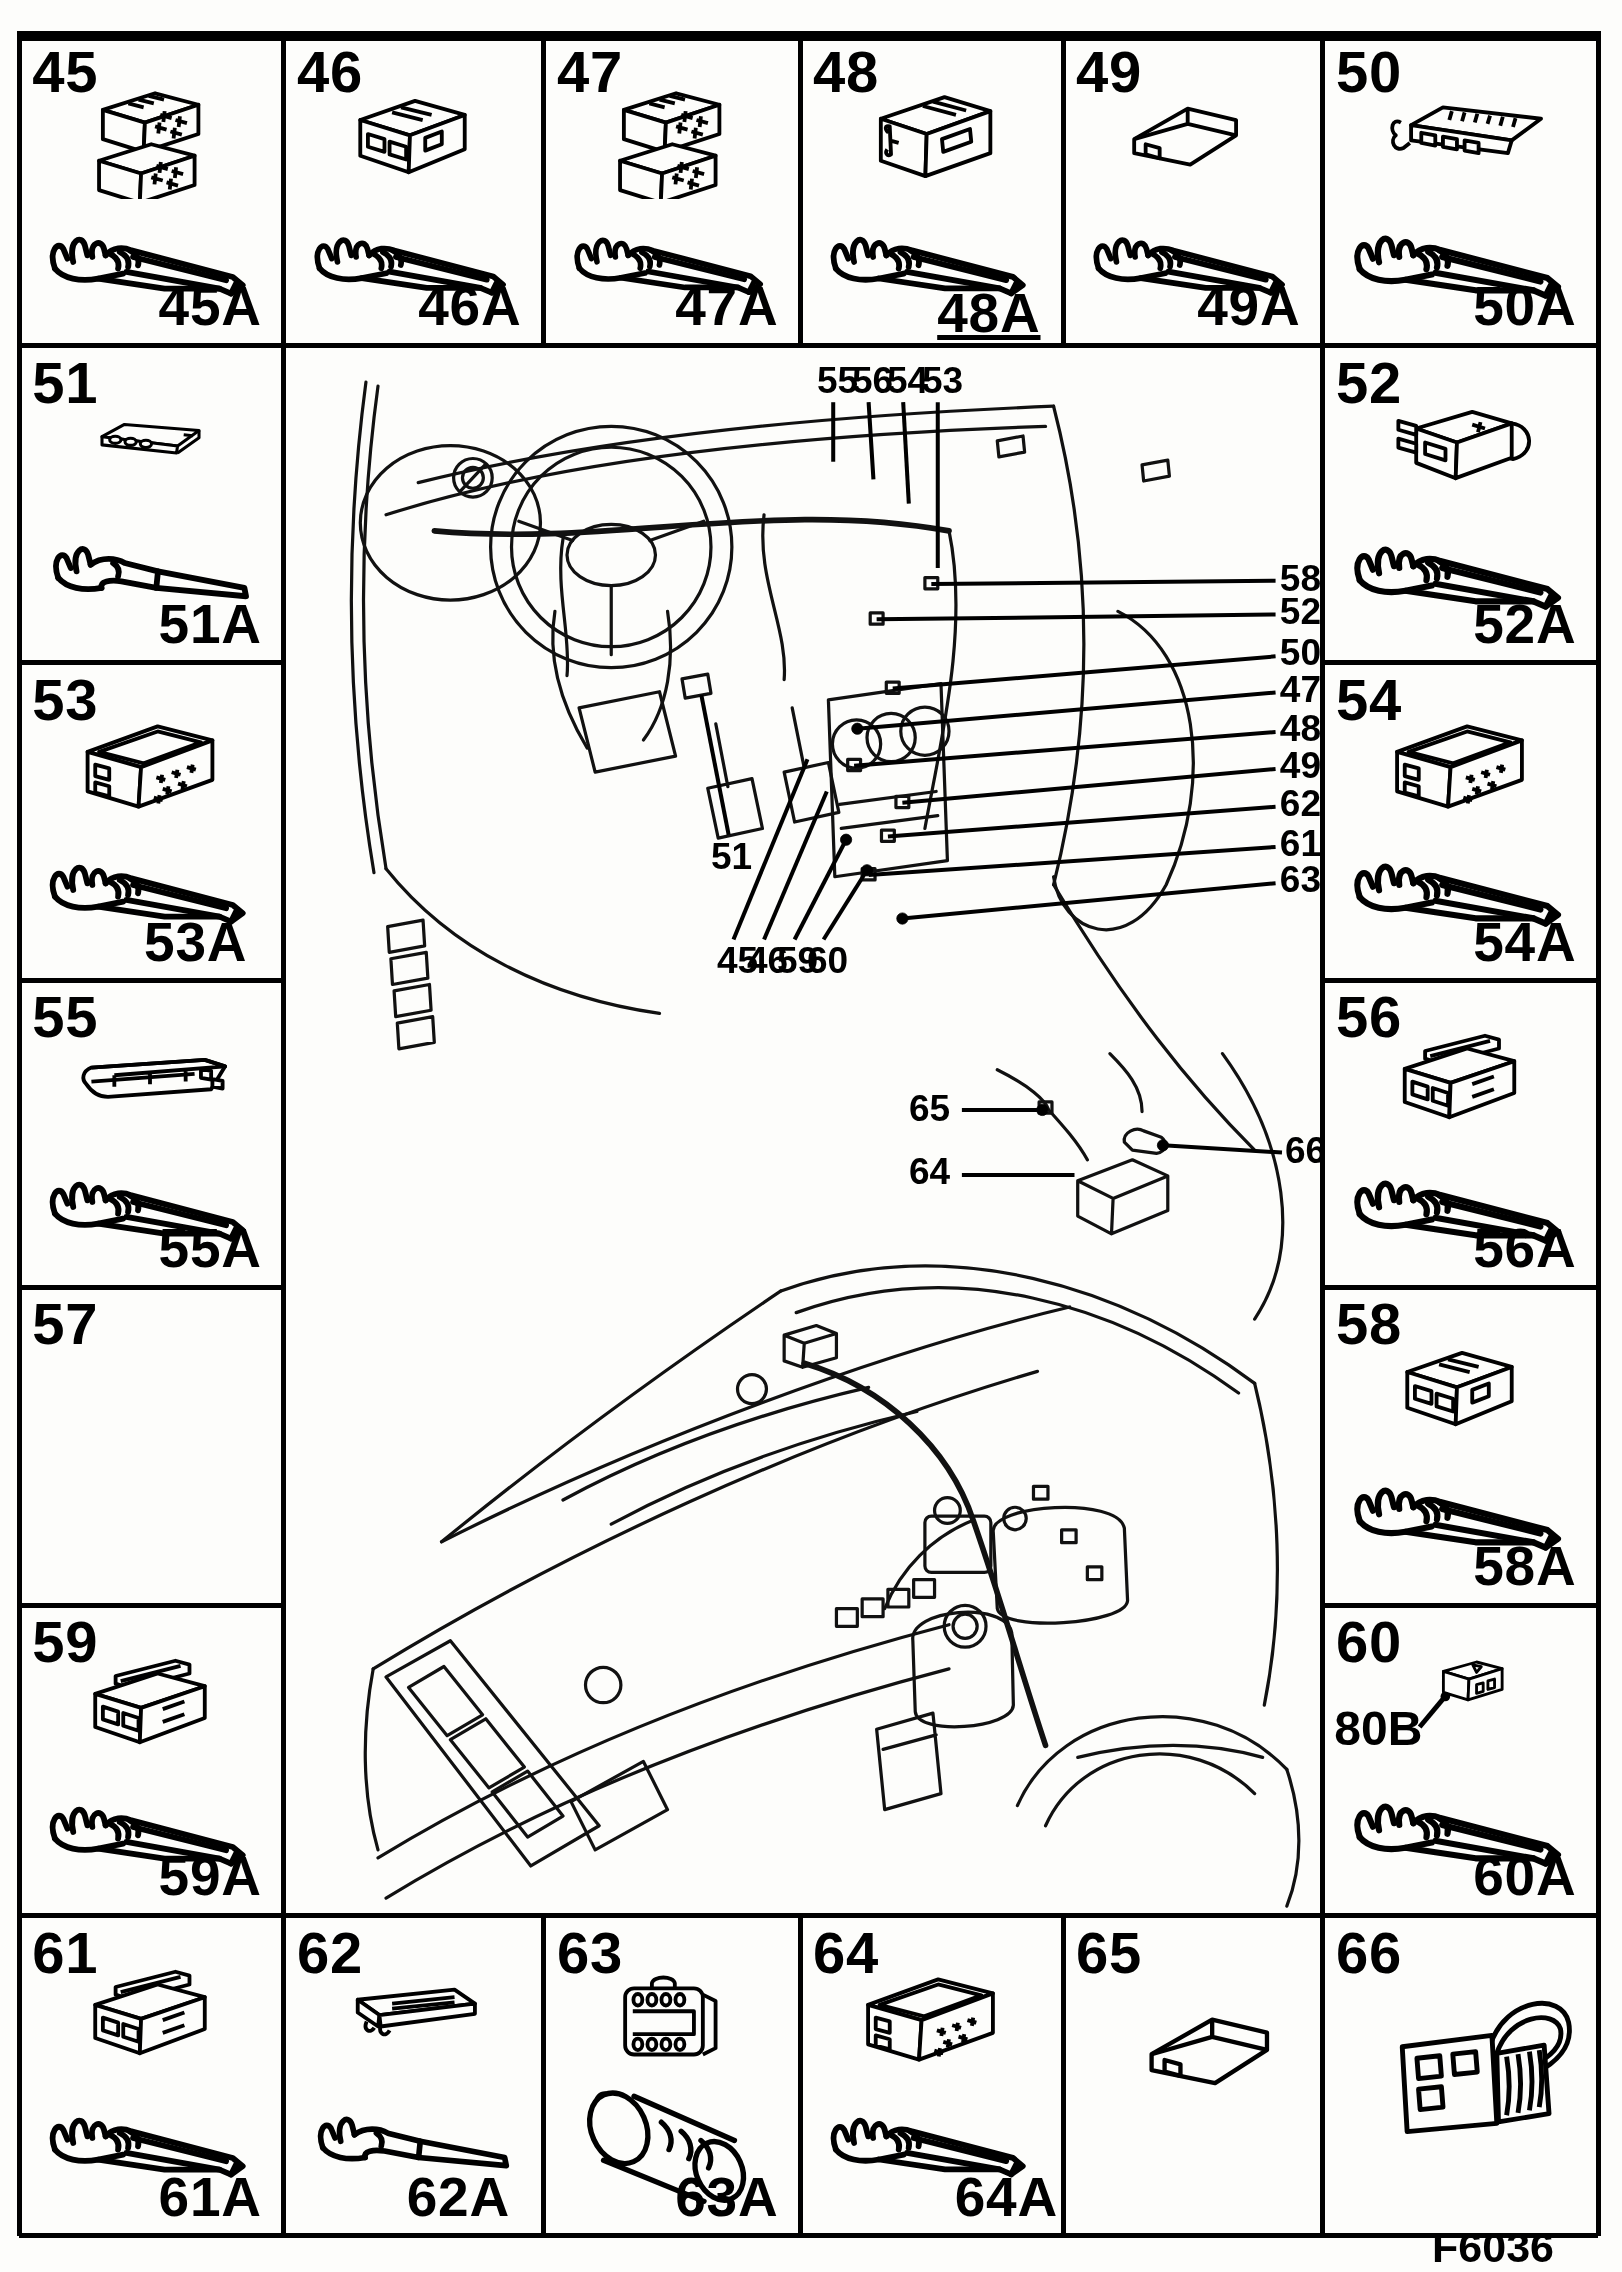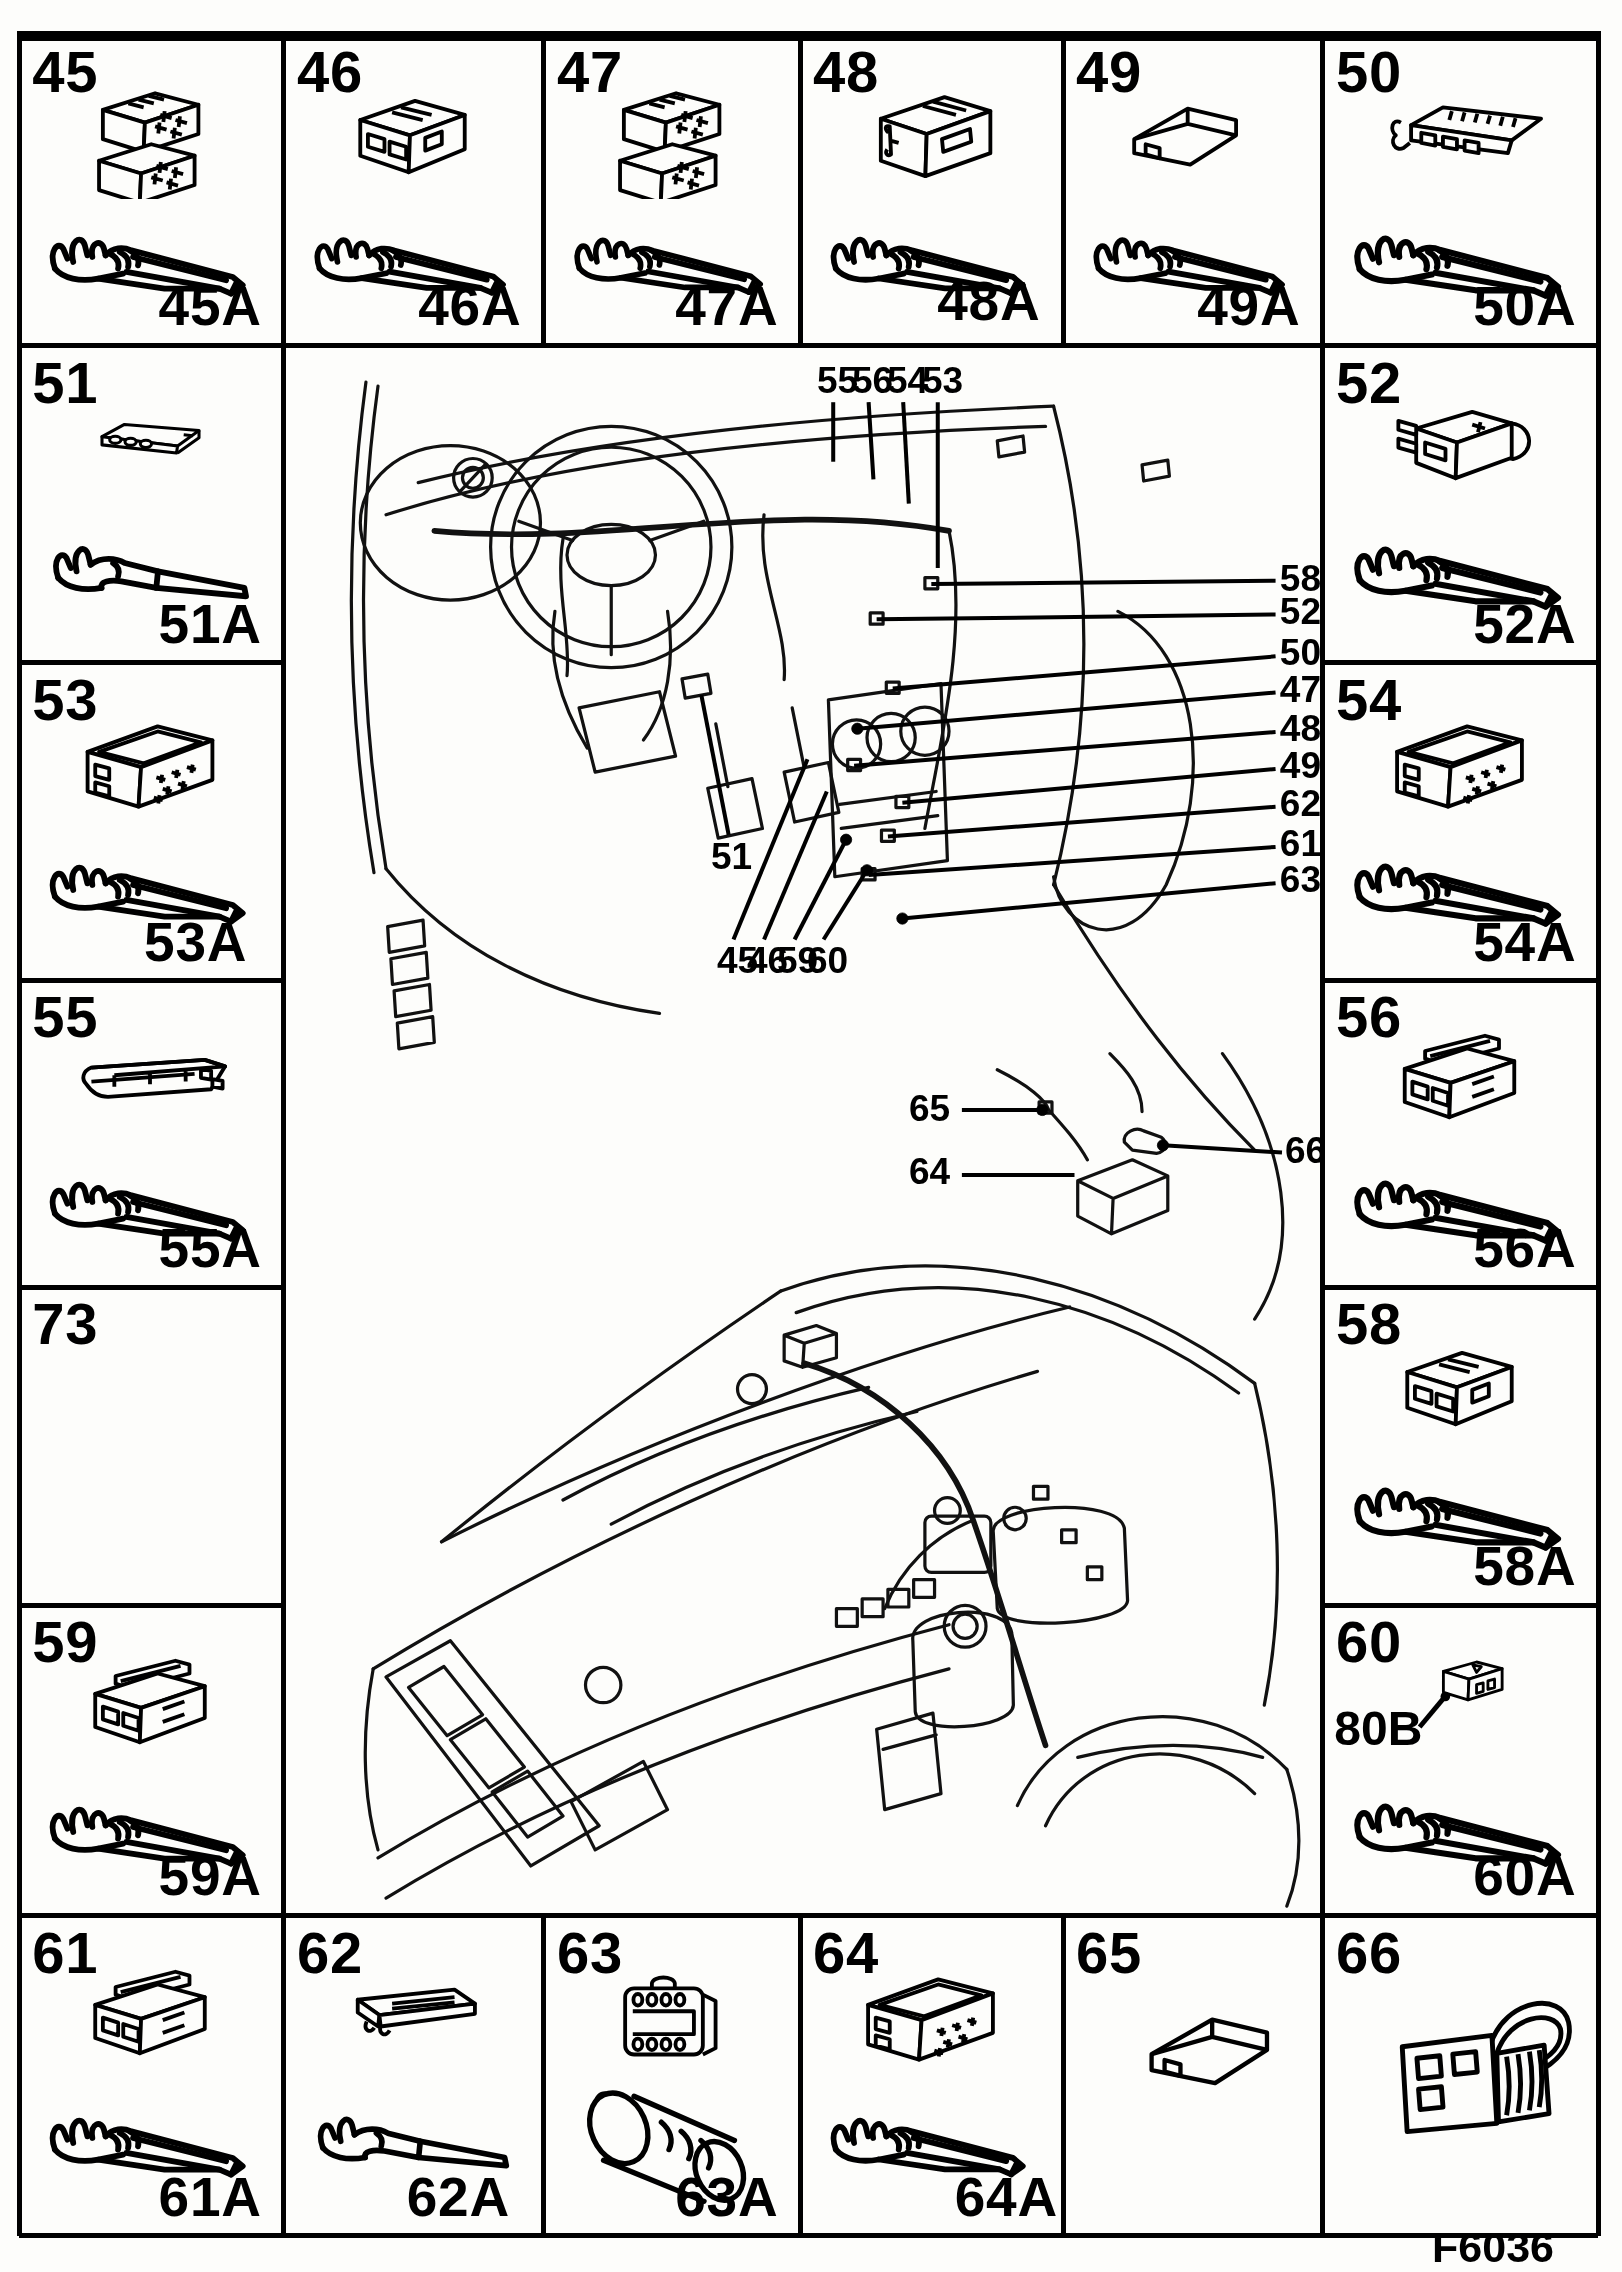--- a/index.html
+++ b/index.html
@@ -355,21 +355,21 @@
         <div class="suffix" style="right: 22.5px; bottom: 11.3px; position: absolute;">47A</div>
       </div>
       <div class="cell" style="left: 800px; top: 35px; width: 263px; height: 310px;">
         <div class="cellnum" style="left: 13px; top: 8px;">48</div>
         <svg class="icon" width="199" height="121" viewBox="0 0 260 190" preserveAspectRatio="xMidYMid meet" style="left: 31px; top: 43px;">
           <use href="#s-conn-latch"></use>
         </svg>
         <svg class="icon" width="215" height="106" viewBox="0 0 260 120" preserveAspectRatio="xMidYMid meet" style="left: 21px; top: 169px;">
           <use href="#s-term-f"></use>
         </svg>
-        <div class="suffix" style="right: 22.5px; bottom: 16px; position: absolute;">48A</div>
+        <div class="suffix" style="right: 22.5px; bottom: 4px; position: absolute; text-decoration: underline;">48A</div>
       </div>
       <div class="cell" style="left: 1063px; top: 35px; width: 260px; height: 310px;">
         <div class="cellnum" style="left: 13px; top: 8px;">49</div>
         <svg class="icon" width="195" height="121" viewBox="0 0 260 190" preserveAspectRatio="xMidYMid meet" style="left: 31px; top: 43px;">
           <use href="#s-conn-wedge"></use>
         </svg>
         <svg class="icon" width="211" height="106" viewBox="0 0 260 120" preserveAspectRatio="xMidYMid meet" style="left: 21px; top: 169px;">
           <use href="#s-term-f"></use>
         </svg>
         <div class="suffix" style="right: 22.5px; bottom: 11.3px; position: absolute;">49A</div>
@@ -408,21 +408,21 @@
         <div class="cellnum" style="left: 13px; top: 8px;">55</div>
         <svg class="icon" width="200" height="121" viewBox="0 0 260 190" preserveAspectRatio="xMidYMid meet" style="left: 31px; top: 43px;">
           <use href="#s-conn-ecu"></use>
         </svg>
         <svg class="icon" width="216" height="106" viewBox="0 0 260 120" preserveAspectRatio="xMidYMid meet" style="left: 21px; top: 169px;">
           <use href="#s-term-f"></use>
         </svg>
         <div class="suffix" style="right: 22.5px; bottom: 11.3px; position: absolute;">55A</div>
       </div>
       <div class="cell" style="left: 19.3px; top: 1287px; width: 265px; height: 318px;">
-        <div class="cellnum" style="left: 13px; top: 8px;">73</div>
+        <div class="cellnum" style="left: 13px; top: 8px;">57</div>
       </div>
       <div class="cell" style="left: 19.3px; top: 1605px; width: 265px; height: 310px;">
         <div class="cellnum" style="left: 13px; top: 8px;">59</div>
         <svg class="icon" width="200" height="121" viewBox="0 0 260 190" preserveAspectRatio="xMidYMid meet" style="left: 31px; top: 43px;">
           <use href="#s-conn-rail"></use>
         </svg>
         <svg class="icon" width="216" height="106" viewBox="0 0 260 120" preserveAspectRatio="xMidYMid meet" style="left: 21px; top: 169px;">
           <use href="#s-term-f"></use>
         </svg>
         <div class="suffix" style="right: 22.5px; bottom: 11.3px; position: absolute;">59A</div>

